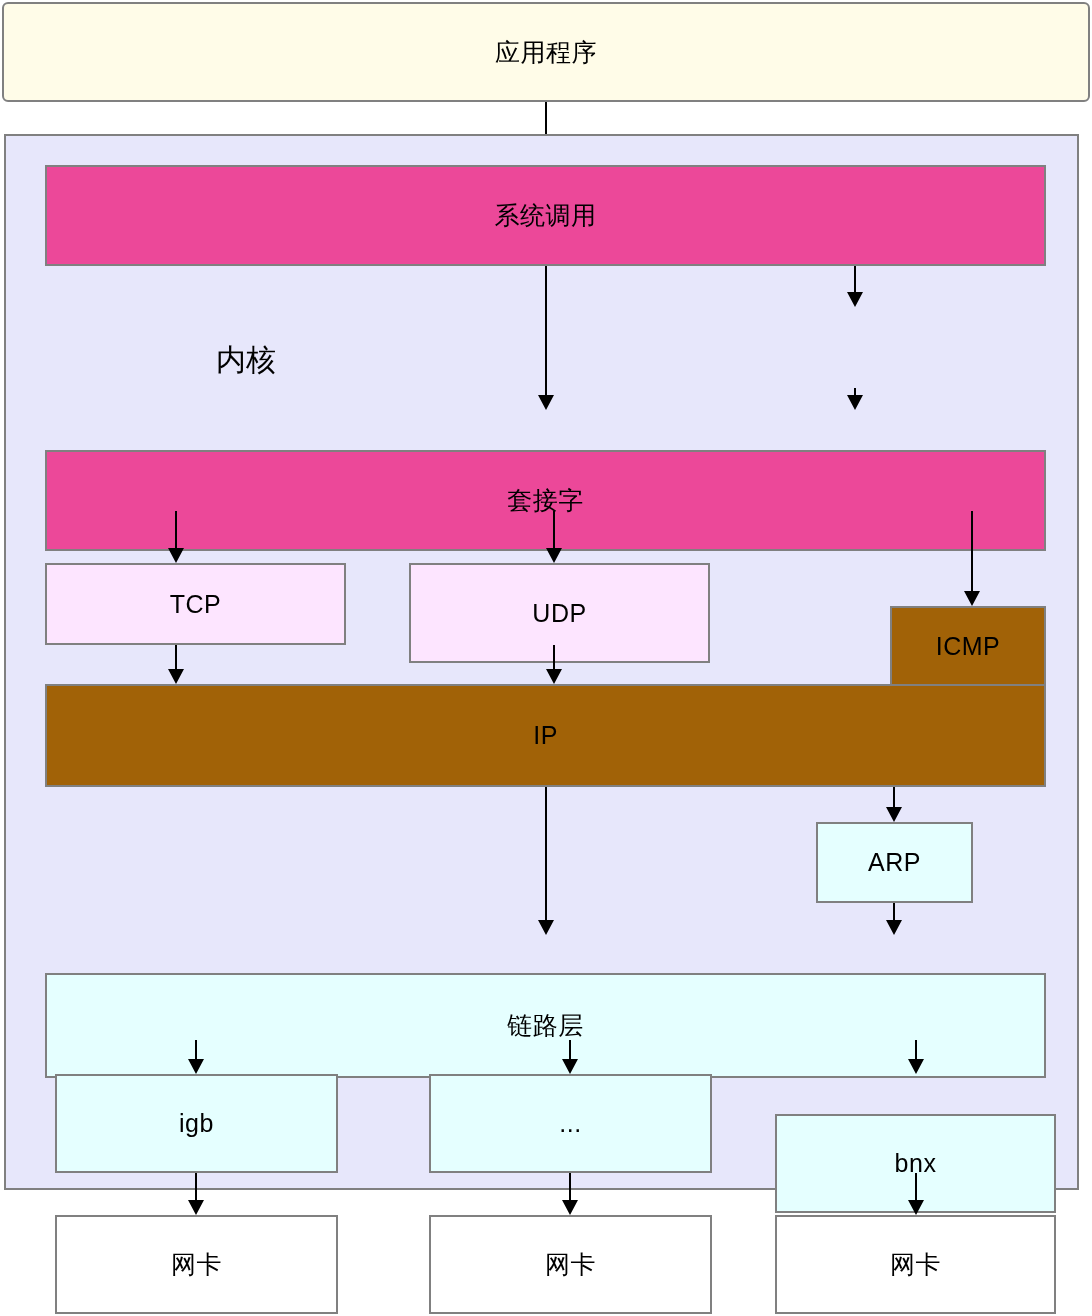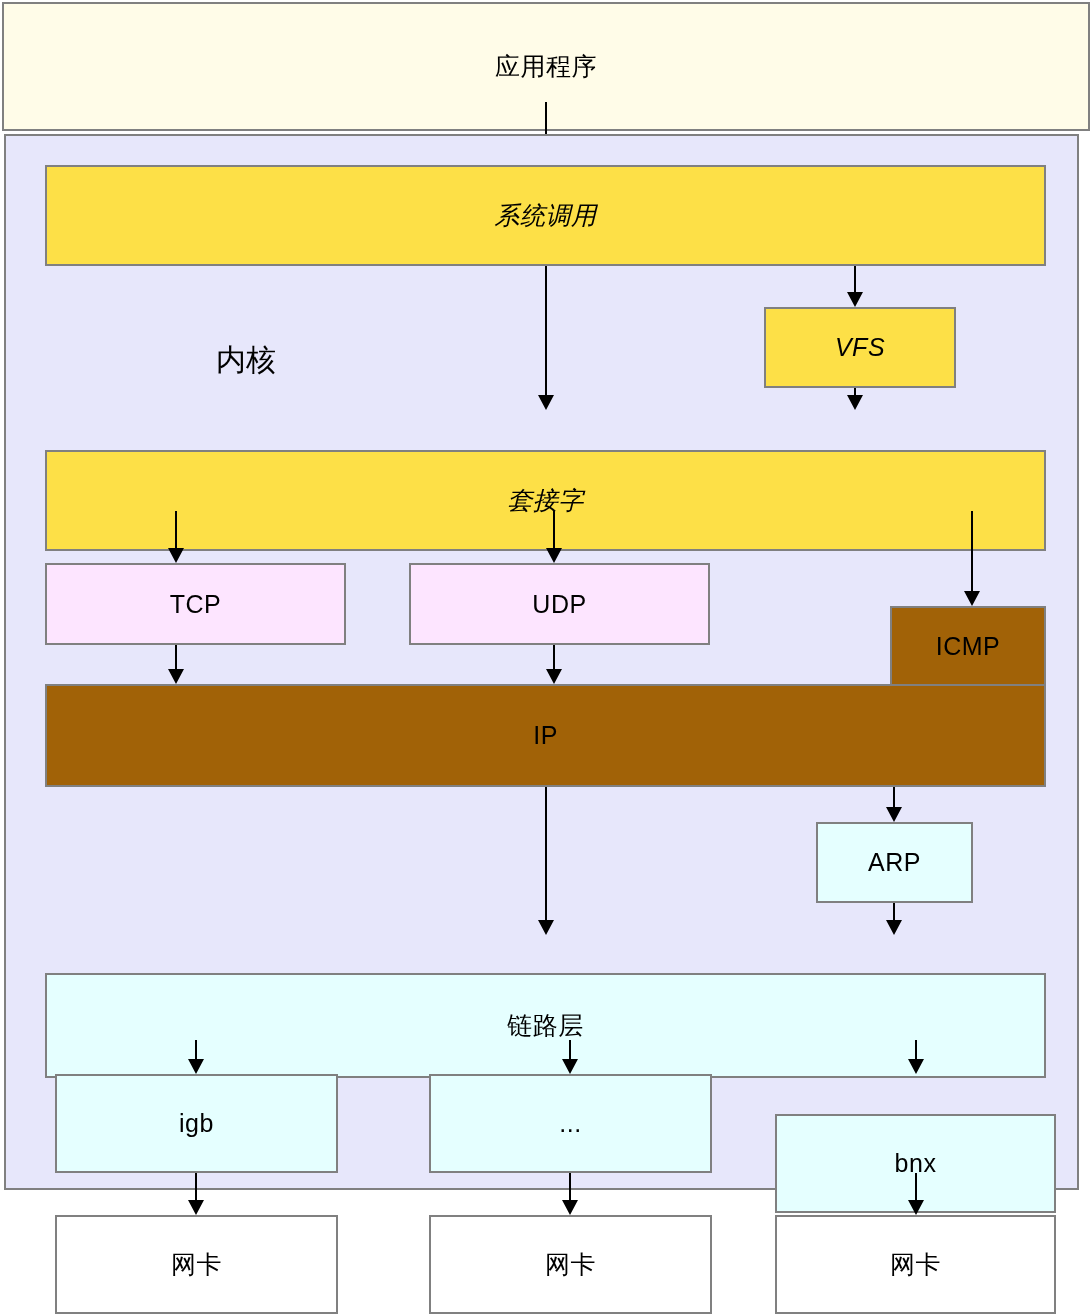--- a/index.html
+++ b/index.html
@@ -36,21 +36,21 @@
     display: block;
   }
   .container-label {
     position: absolute;
     font-size: 30px;
     color: #000000;
     white-space: nowrap;
   }
   .fill-app      { background: #fffce8; }
   .fill-kernel   { background: #e7e7fb; }
-  .fill-green    { background: #fde047; font-style: italic; }
+  .fill-green    { background: #ec4899; }
   .fill-pink     { background: #fde5ff; }
   .fill-ip       { background: #a16207; }
   .fill-cyan     { background: #e5ffff; }
   .fill-white    { background: #ffffff; }
 
   
   .arrow {
     position: absolute;
   }
   .arrow .shaft {
@@ -68,21 +68,21 @@
     border-left: 8px solid transparent;
     border-right: 8px solid transparent;
     border-top: 15px solid #000000;
   }
 </style>
 </head>
 <body>
 
 <div id="canvas">
 
-  <div class="box fill-app" style="left:2px; top:2px; width:1088px; height:129px;">
+  <div class="box fill-app" style="left:2px; top:2px; width:1088px; height:100px;border-radius:6px;">
     <span class="box-label">应用程序</span>
   </div>
 
   <div class="arrow" style="left:545px; top:102px; width:2px; height:62px;">
     <div class="shaft" style="height:48px;"></div>
     <div class="head" style="top:47px;"></div>
   </div>
 
   <div class="box container fill-kernel" style="left:4px; top:134px; width:1075px; height:1056px;"></div>
 
@@ -95,23 +95,20 @@
   <div class="arrow" style="left:545px; top:266px; width:2px; height:144px;">
     <div class="shaft" style="height:130px;"></div>
     <div class="head" style="top:129px;"></div>
   </div>
 
   <div class="arrow" style="left:854px; top:266px; width:2px; height:41px;">
     <div class="shaft" style="height:27px;"></div>
     <div class="head" style="top:26px;"></div>
   </div>
 
-  <div class="box fill-green" style="left:764px; top:307px; width:192px; height:81px;">
-    <span class="box-label">VFS</span>
-  </div>
 
   <div class="arrow" style="left:854px; top:388px; width:2px; height:22px;">
     <div class="shaft" style="height:8px;"></div>
     <div class="head" style="top:7px;"></div>
   </div>
 
   <div class="box fill-green" style="left:45px; top:410px; width:1001px; height:101px;margin-top:40px;">
     <span class="box-label">套接字</span>
   </div>
 
@@ -127,21 +124,21 @@
 
   <div class="arrow" style="left:971px; top:511px; width:2px; height:95px;">
     <div class="shaft" style="height:81px;"></div>
     <div class="head" style="top:80px;"></div>
   </div>
 
   <div class="box fill-pink" style="left:45px; top:563px; width:301px; height:82px;">
     <span class="box-label">TCP</span>
   </div>
 
-  <div class="box fill-pink" style="left:409px; top:563px; width:301px; height:82px;">
+  <div class="box fill-pink" style="left:409px; top:563px; width:301px; height:100px;">
     <span class="box-label">UDP</span>
   </div>
 
   <div class="box fill-ip" style="left:890px; top:606px; width:156px; height:80px;">
     <span class="box-label">ICMP</span>
   </div>
 
   <div class="arrow" style="left:175px; top:645px; width:2px; height:39px;">
     <div class="shaft" style="height:25px;"></div>
     <div class="head" style="top:24px;"></div>

